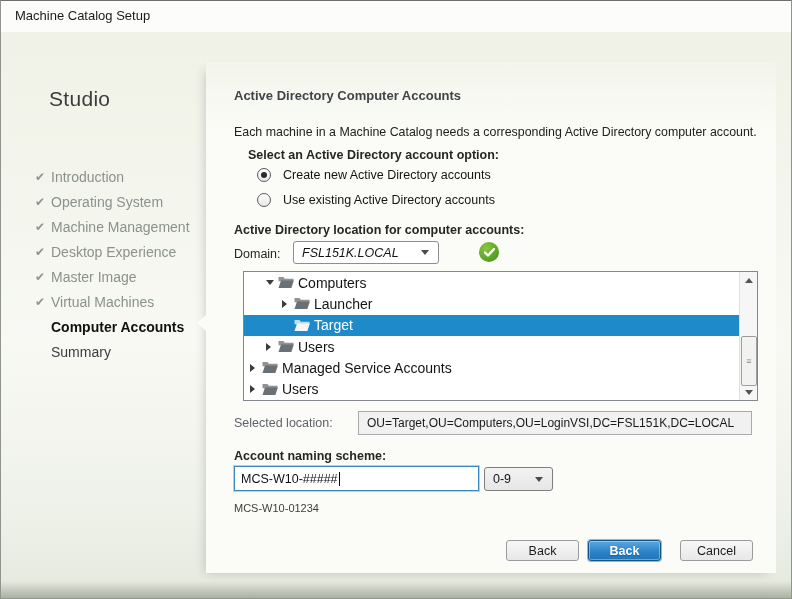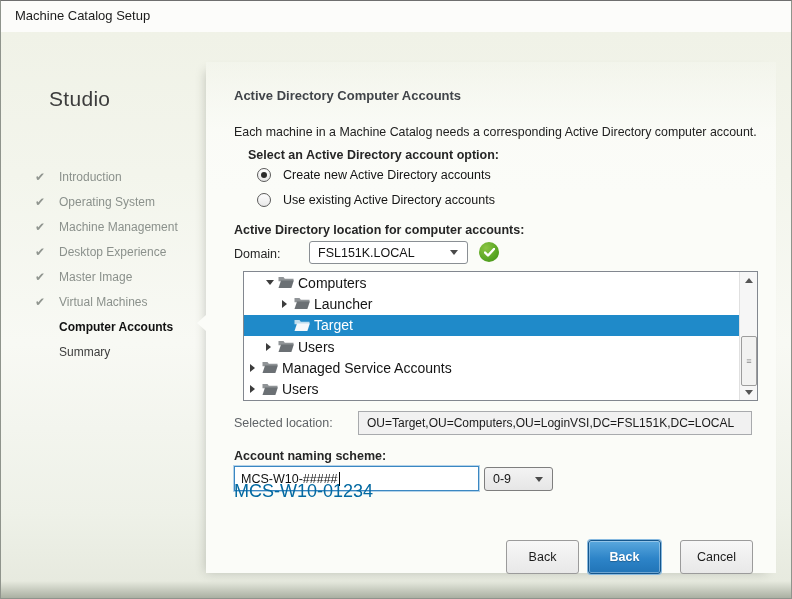--- a/index.html
+++ b/index.html
@@ -14,21 +14,21 @@
           background:linear-gradient(180deg,#f0f2e7 0%,#f3f5ec 25%,#f8f9f4 55%,#eef1e8 85%,#e7eadf 97%,#aab0a2 100%);}
   
   .panel{position:absolute;left:205px;top:61px;width:570px;height:511px;
          background:linear-gradient(180deg,rgba(251,252,248,0.2) 0px,rgba(251,252,248,0.9) 70px,#fbfcf8 130px);
          box-shadow:-5px 4px 10px -5px rgba(40,45,35,0.25);}
   .panel::before{content:"";position:absolute;left:-9px;top:253px;width:0;height:0;
          border-top:8px solid transparent;border-bottom:8px solid transparent;border-right:9px solid #fbfcf8;}
   
   .brand{position:absolute;left:48px;top:86px;font-size:21px;color:#3c3c3c;letter-spacing:0.3px;}
   .steps{position:absolute;left:34px;top:163px;list-style:none;margin:0;padding:0;}
-  .step{display:flex;align-items:center;height:25px;font-size:12px;color:#8b918c;gap:8px;}
+  .step{display:flex;align-items:center;height:25px;font-size:14px;color:#8b918c;}
   .step .sicon{width:16px;text-align:left;font-size:12px;color:#90958f;flex:0 0 16px;}
   .step.done .sicon::before{content:"\2714";}
   .step.current{color:#111;font-weight:bold;}
   .step.todo{color:#3d3d3d;}
   
   .abs{position:absolute;}
   .heading{left:233px;top:87px;font-size:13px;font-weight:bold;color:#404449;}
   .intro{left:233px;top:124px;font-size:12.4px;color:#222;white-space:nowrap;}
   .blabel{font-size:12.5px;font-weight:bold;color:#262626;}
   .lbl-option{left:227px;top:147px;margin-left:20px;}
@@ -41,21 +41,21 @@
          background:linear-gradient(180deg,#fefefe,#e8e8e8);position:relative;}
   .radio.sel::after{content:"";position:absolute;left:3px;top:3px;width:6px;height:6px;border-radius:50%;background:#2b2b2b;}
   .radio-row .rlabel{font-size:12.5px;color:#141414;}
   
   .lbl-domain{left:233px;top:246px;font-size:12.5px;color:#262626;}
   .combo{box-sizing:border-box;border:1px solid #8a8f94;border-radius:3px;background:#fff;
          font-size:12.5px;color:#141414;display:flex;align-items:center;cursor:default;}
   .combo .ctxt{padding-left:8px;flex:1;}
   .combo .carrow{width:0;height:0;border-left:4px solid transparent;border-right:4px solid transparent;
                  border-top:5px solid #4a4a4a;margin-right:9px;}
-  .domain-combo{left:308px;top:240px;width:159px;height:23px;}
+  .domain-combo{left:292px;top:240px;width:146px;height:23px;font-style:italic;}
   .digit-combo{left:483px;top:466px;width:69px;height:24px;background:linear-gradient(180deg,#f3f3f3,#e6e6e6);border:1px solid #7e7e7e;}
   .okcheck{left:478px;top:241px;width:20px;height:20px;border-radius:50%;
            background:radial-gradient(circle at 35% 30%,#8cc544,#55a321 65%,#478c1b);
            display:flex;align-items:center;justify-content:center;}
   .okcheck svg{display:block;}
   
   .tree{left:242px;top:270px;width:515px;height:130px;background:#fff;border:1px solid #82878f;box-sizing:border-box;}
   .tree-rows{position:absolute;left:0;top:0;right:18px;bottom:0;display:flex;flex-direction:column;}
   .trow{flex:1;display:flex;align-items:center;font-size:14px;color:#141414;cursor:default;}
   .trow.lv0{padding-left:6px;} .trow.lv1{padding-left:22px;} .trow.lv2{padding-left:38px;}
@@ -79,23 +79,23 @@
   .sthumb::before{content:"\2261";}
   
   .lbl-selected{left:233px;top:415px;font-size:12.5px;color:#5f6367;}
   .selbox{left:357px;top:410px;width:394px;height:24px;box-sizing:border-box;border:1px solid #a8aaad;background:#f1f1f1;
           font-size:12px;color:#1a1a1a;display:flex;align-items:center;padding-left:8px;}
   
   .naminput{left:233px;top:465px;width:245px;height:25px;box-sizing:border-box;background:#fff;
             border:1px solid #3a87c2;box-shadow:0 0 0 1px rgba(90,160,215,0.45);
             display:flex;align-items:center;padding-left:6px;font-size:12.5px;color:#111;}
   .caret{display:inline-block;width:1px;height:14px;background:#000;margin-left:1px;}
-  .preview{left:233px;top:480px;font-size:18px;color:#0369a1;}
-  
-  .btn{position:absolute;top:539px;width:73px;height:34px;box-sizing:border-box;border-radius:3px;
+  .preview{left:233px;top:501px;font-size:11px;color:#404040;}
+  
+  .btn{position:absolute;top:539px;width:73px;height:21px;box-sizing:border-box;border-radius:3px;
        display:flex;align-items:center;justify-content:center;font-size:12.5px;cursor:default;}
   .btn.std{background:linear-gradient(180deg,#f7f7f7,#e8e8e8);border:1px solid #9b9b9b;color:#1b1b1b;}
   .btn-back{left:505px;} .btn-cancel{left:679px;}
   .btn-next{left:587px;background:linear-gradient(180deg,#5aa8de 0%,#2d84c8 55%,#2174b7 100%);
             border:1px solid #15568c;box-shadow:inset 0 0 0 1px rgba(255,255,255,0.35),0 0 0 1px #86b9e0;
             color:#fff;font-weight:bold;text-shadow:0 1px 1px rgba(0,0,0,0.25);}
 </style>
 </head>
 <body>
 

